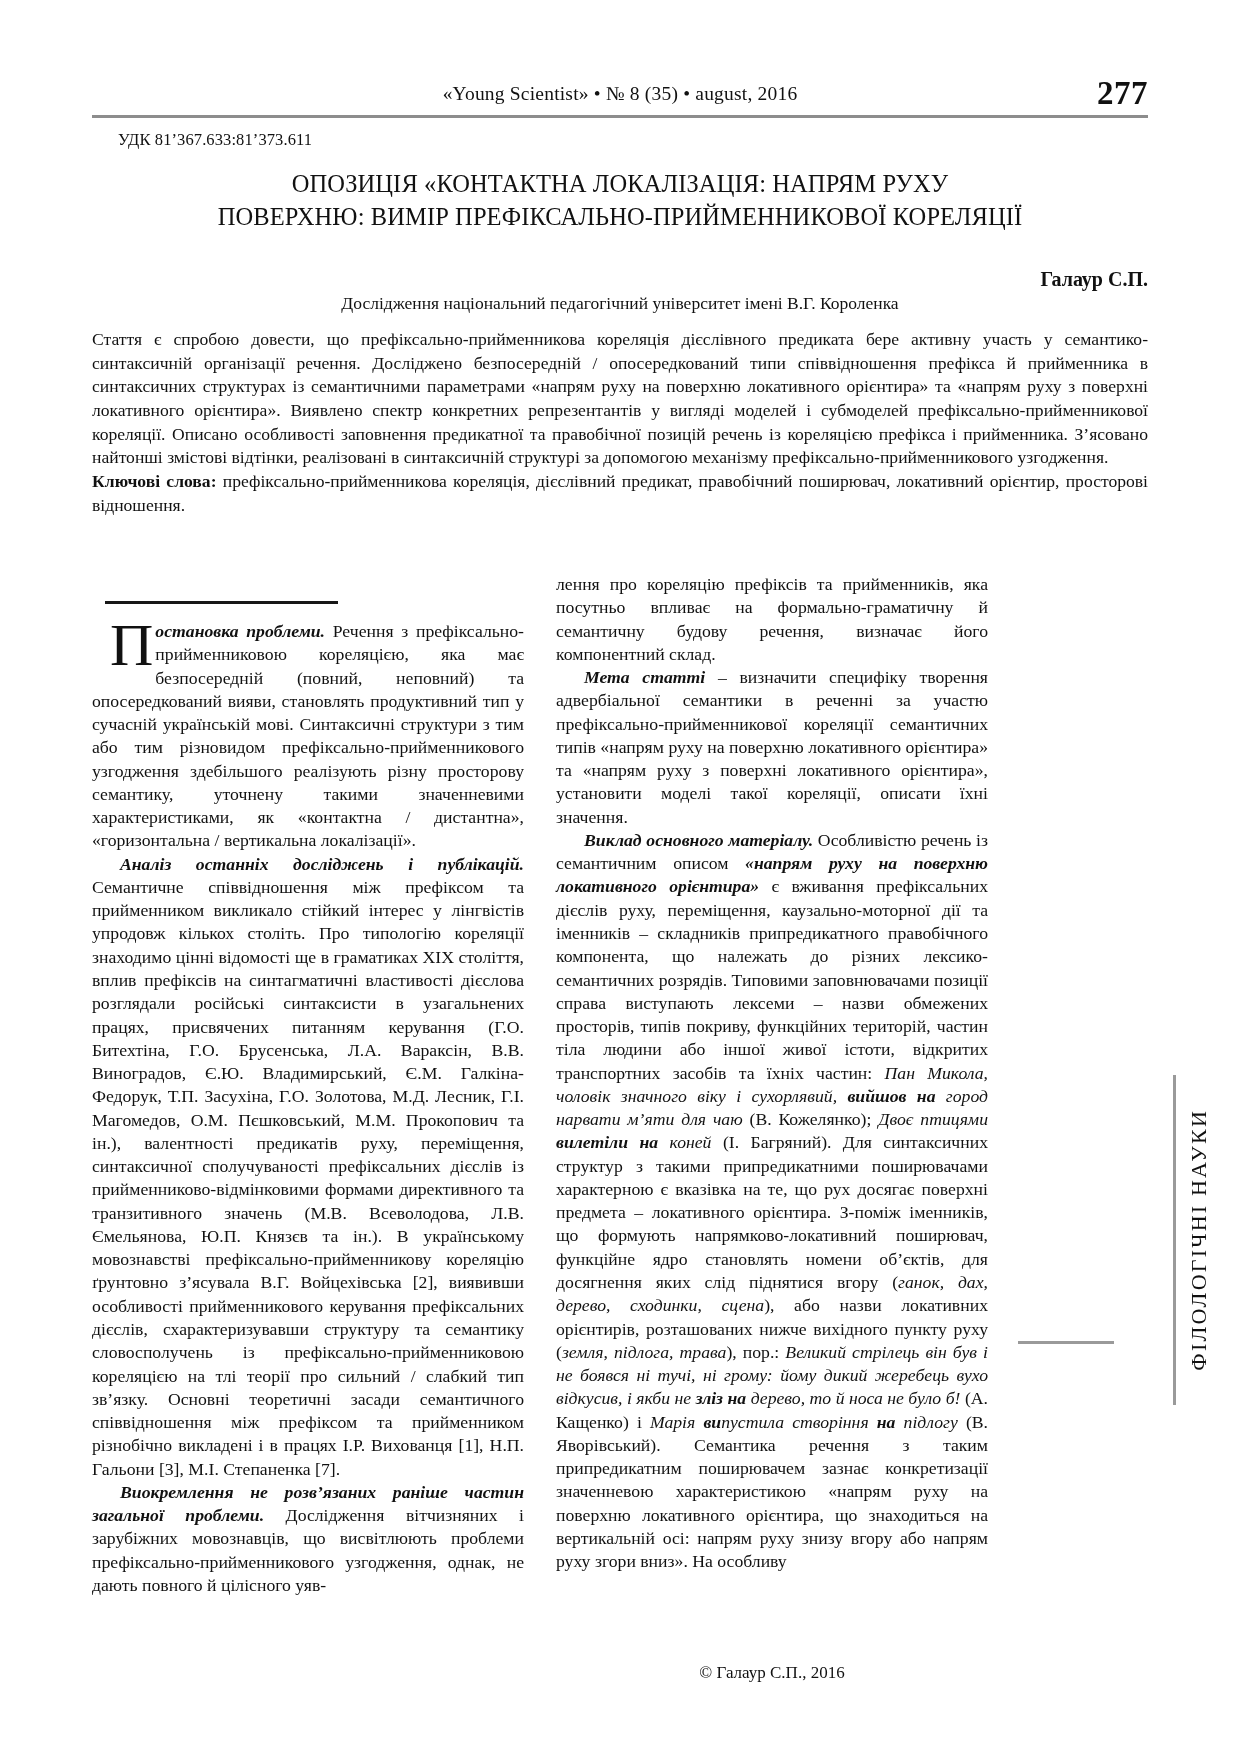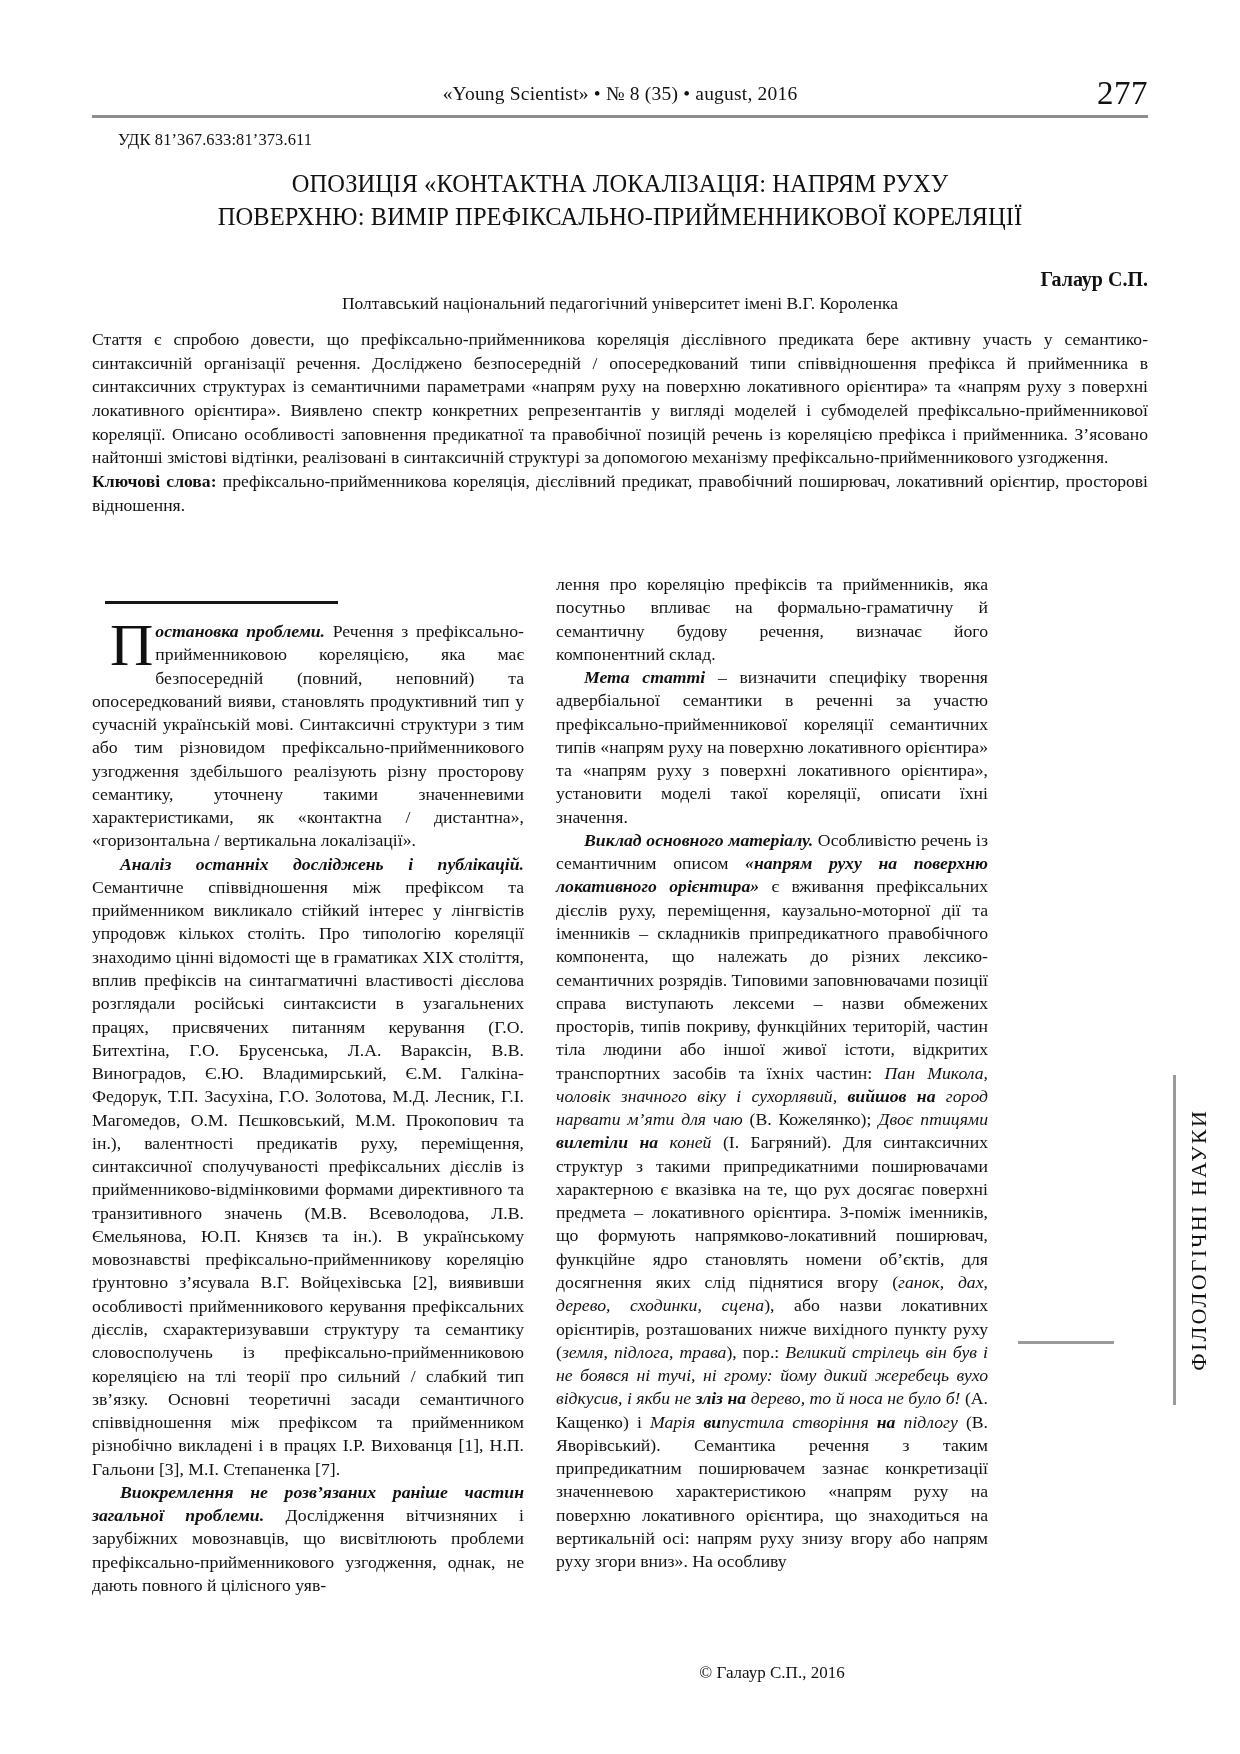--- a/index.html
+++ b/index.html
@@ -40,21 +40,21 @@
     font-size: 19.5px;
     letter-spacing: 0.2px;
     white-space: nowrap;
     line-height: 1;
   }
   .page-number {
     position: absolute;
     right: 0;
     bottom: -6px;
     font-size: 33px;
-    font-weight: 400;
+    font-weight: 700;
     line-height: 1;
     letter-spacing: 0.5px;
   }
   .head-rule {
     position: absolute;
     left: 92px;
     top: 115px;
     width: 1056px;
     height: 3px;
     background: #8d8d8d;
@@ -218,21 +218,21 @@
   <div class="head-rule"></div>
 
   <div class="udc">УДК 81’367.633:81’373.611</div>
 
   <div class="title-block">
     <div class="title-line">ОПОЗИЦІЯ «КОНТАКТНА ЛОКАЛІЗАЦІЯ: НАПРЯМ РУХУ</div>
     <div class="title-line">ПОВЕРХНЮ: ВИМІР ПРЕФІКСАЛЬНО-ПРИЙМЕННИКОВОЇ КОРЕЛЯЦІЇ</div>
   </div>
 
   <div class="author">Галаур С.П.</div>
-  <div class="affiliation">Полтавський національний педагогічний університет імені В.Г. Короленка</div>
+  <div class="affiliation">Дослідження національний педагогічний університет імені В.Г. Короленка</div>
 
   <div class="abstract">
     <p>Стаття є спробою довести, що префіксально-прийменникова кореляція дієслівного предиката бере активну участь у семантико-синтаксичній організації речення. Досліджено безпосередній / опосередкований типи співвідношення префікса й прийменника в синтаксичних структурах із семантичними параметрами «напрям руху на поверхню локативного орієнтира» та «напрям руху з поверхні локативного орієнтира». Виявлено спектр конкретних репрезентантів у вигляді моделей і субмоделей префіксально-прийменникової кореляції. Описано особливості заповнення предикатної та правобічної позицій речень із кореляцією префікса і прийменника. З’ясовано найтонші змістові відтінки, реалізовані в синтаксичній структурі за допомогою механізму префіксально-прийменникового узгодження.</p>
     <p class="keywords"><span class="kw-label">Ключові слова:</span><span> префіксально-прийменникова кореляція, дієслівний предикат, правобічний поширювач, локативний орієнтир, просторові відношення.</span></p>
   </div>
 
   <div class="body-rule"></div>
 
   <div class="col col-left">
     <p class="dropcap-para"><span class="dropcap">П</span><span class="run-in">остановка проблеми.</span><span> Речення з префіксально-прийменниковою кореляцією, яка має безпосередній (повний, неповний) та опосередкований вияви, становлять продуктивний тип у сучасній українській мові. Синтаксичні структури з тим або тим різновидом префіксально-прийменникового узгодження здебільшого реалізують різну просторову семантику, уточнену такими значенневими характеристиками, як «контактна / дистантна», «горизонтальна / вертикальна локалізації».</span></p>

